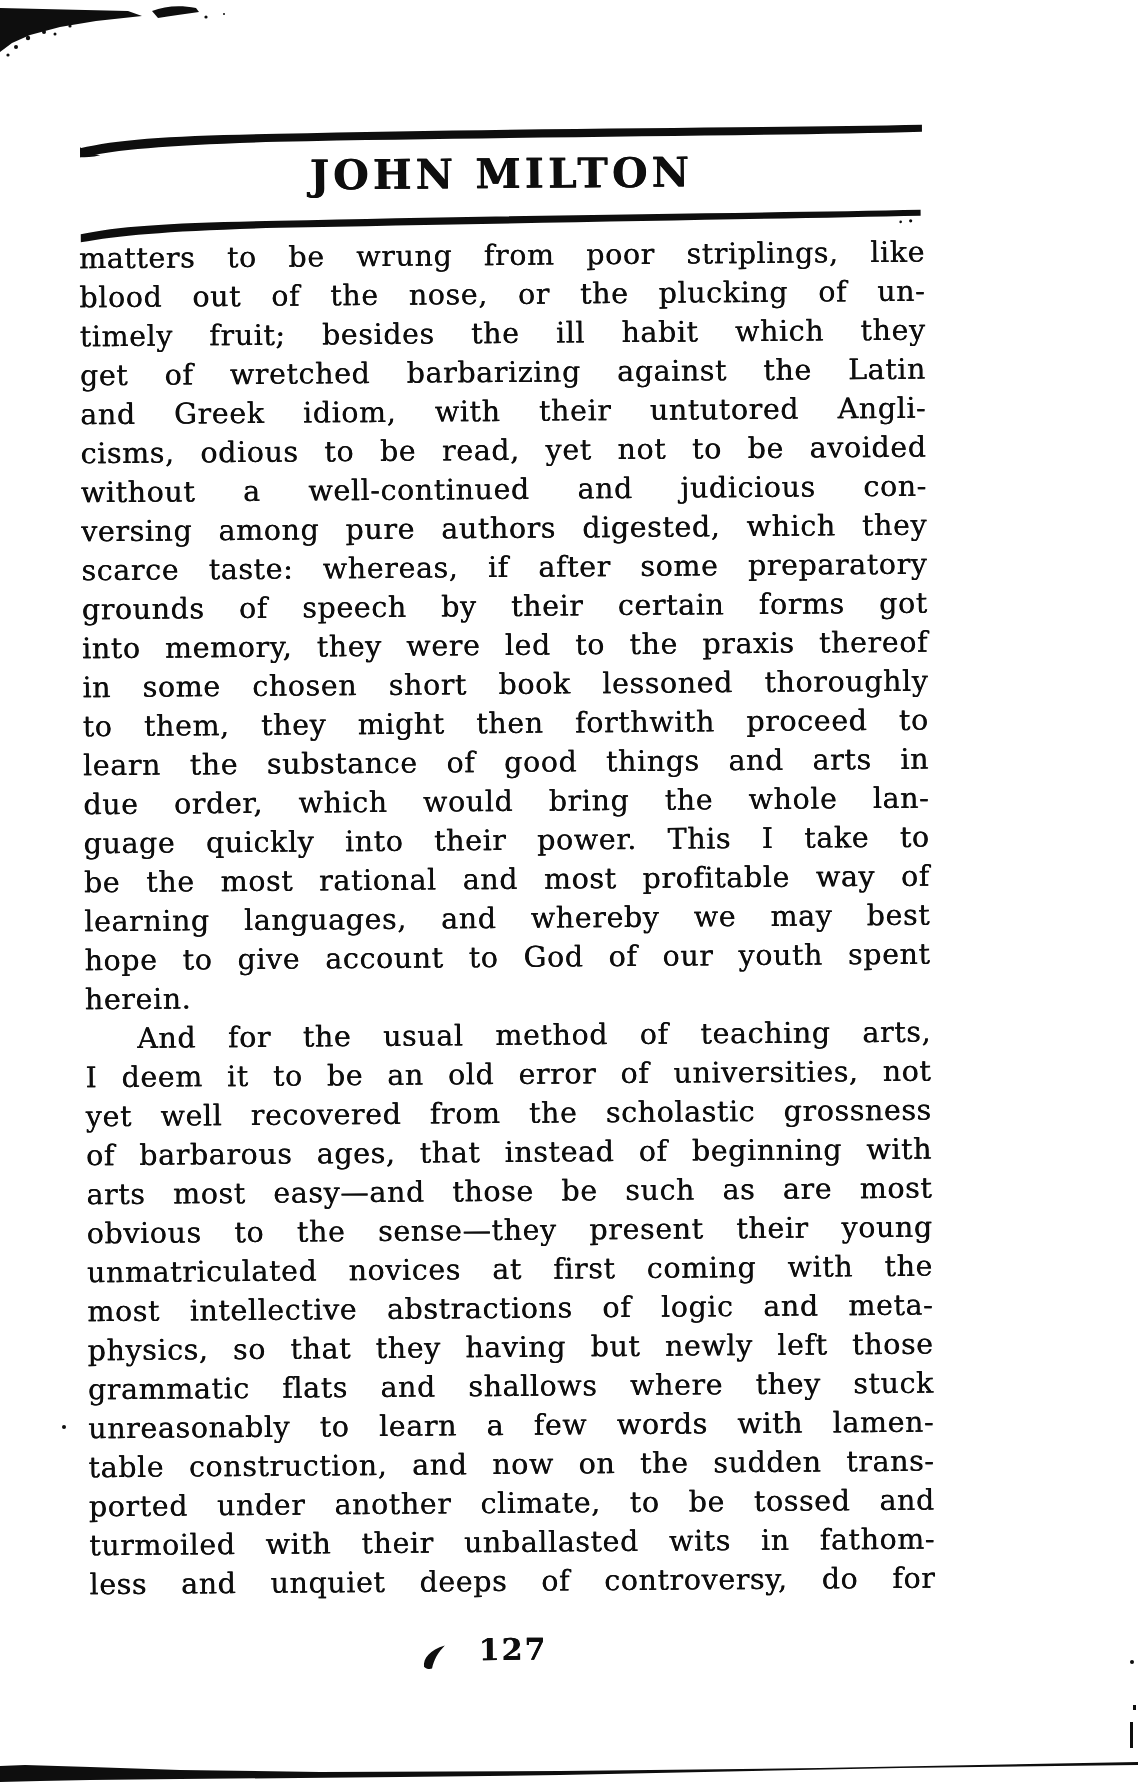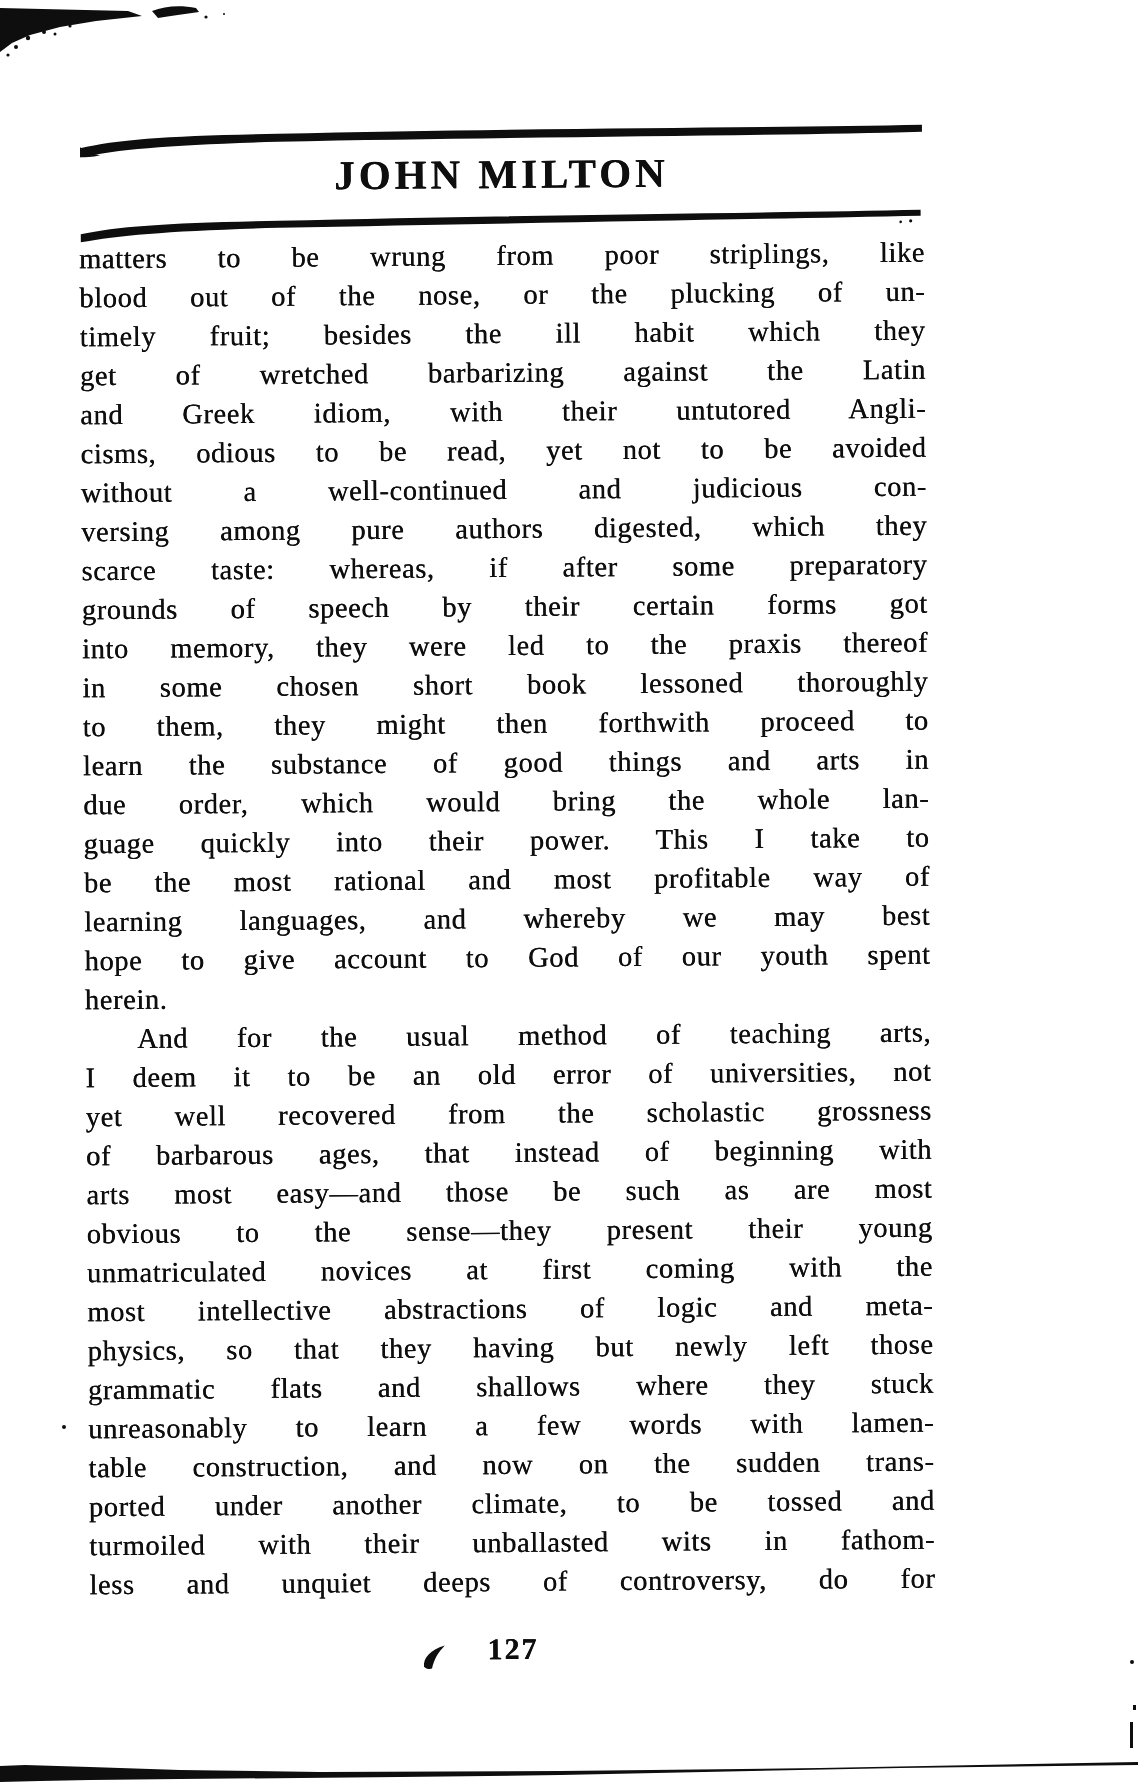--- a/index.html
+++ b/index.html
@@ -4,21 +4,21 @@
 <style>
   html,body{margin:0;padding:0;}
   body{
     width:1138px;height:1783px;
     background:#ffffff;
     overflow:hidden;
     position:relative;
     font-family:"DejaVu Serif", serif;
     color:#0e0e0e;
   }
-  .page{position:absolute;inset:0;font-family:Liberation Serif, serif;}
+  .page{position:absolute;inset:0;}
   
   .content{
     position:absolute;inset:0;
     transform:rotate(-0.45deg);
     transform-origin:505px 900px;
   }
   .rule{position:absolute;left:84px;width:846px;height:34px;}
   .rule svg{display:block;}
   #rule-top{top:124px;}
   #rule-mid{top:208px;}

